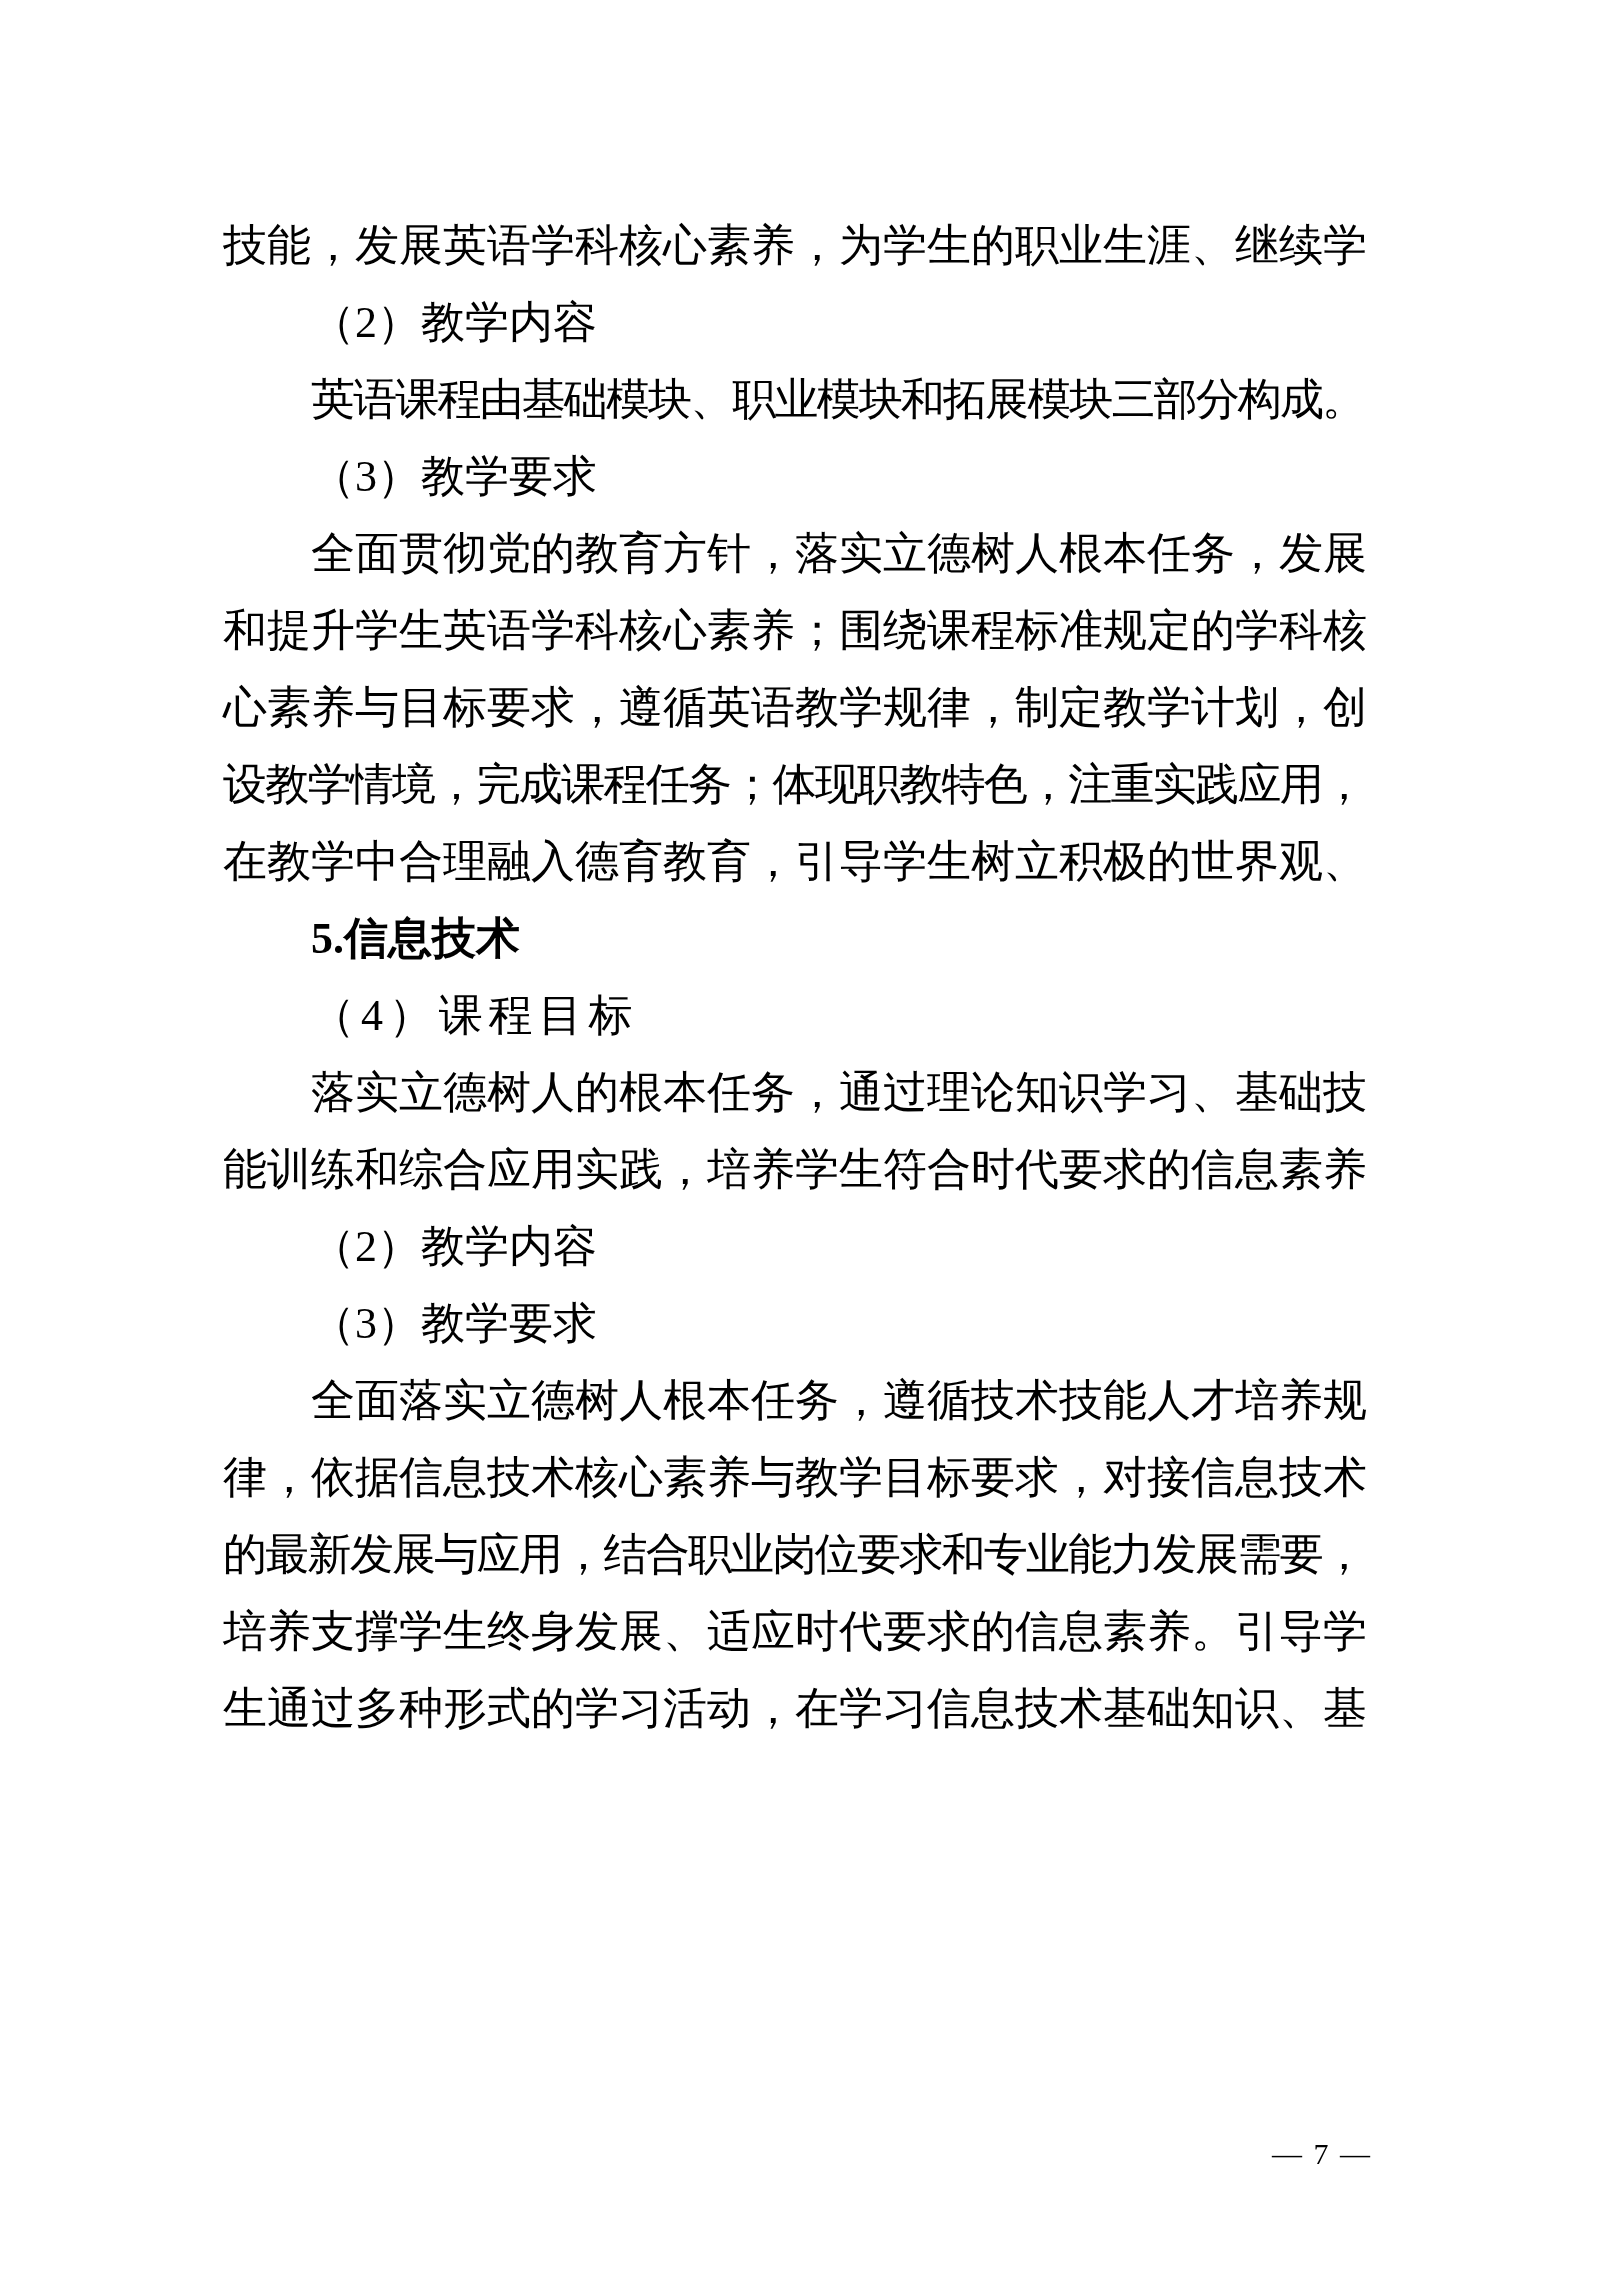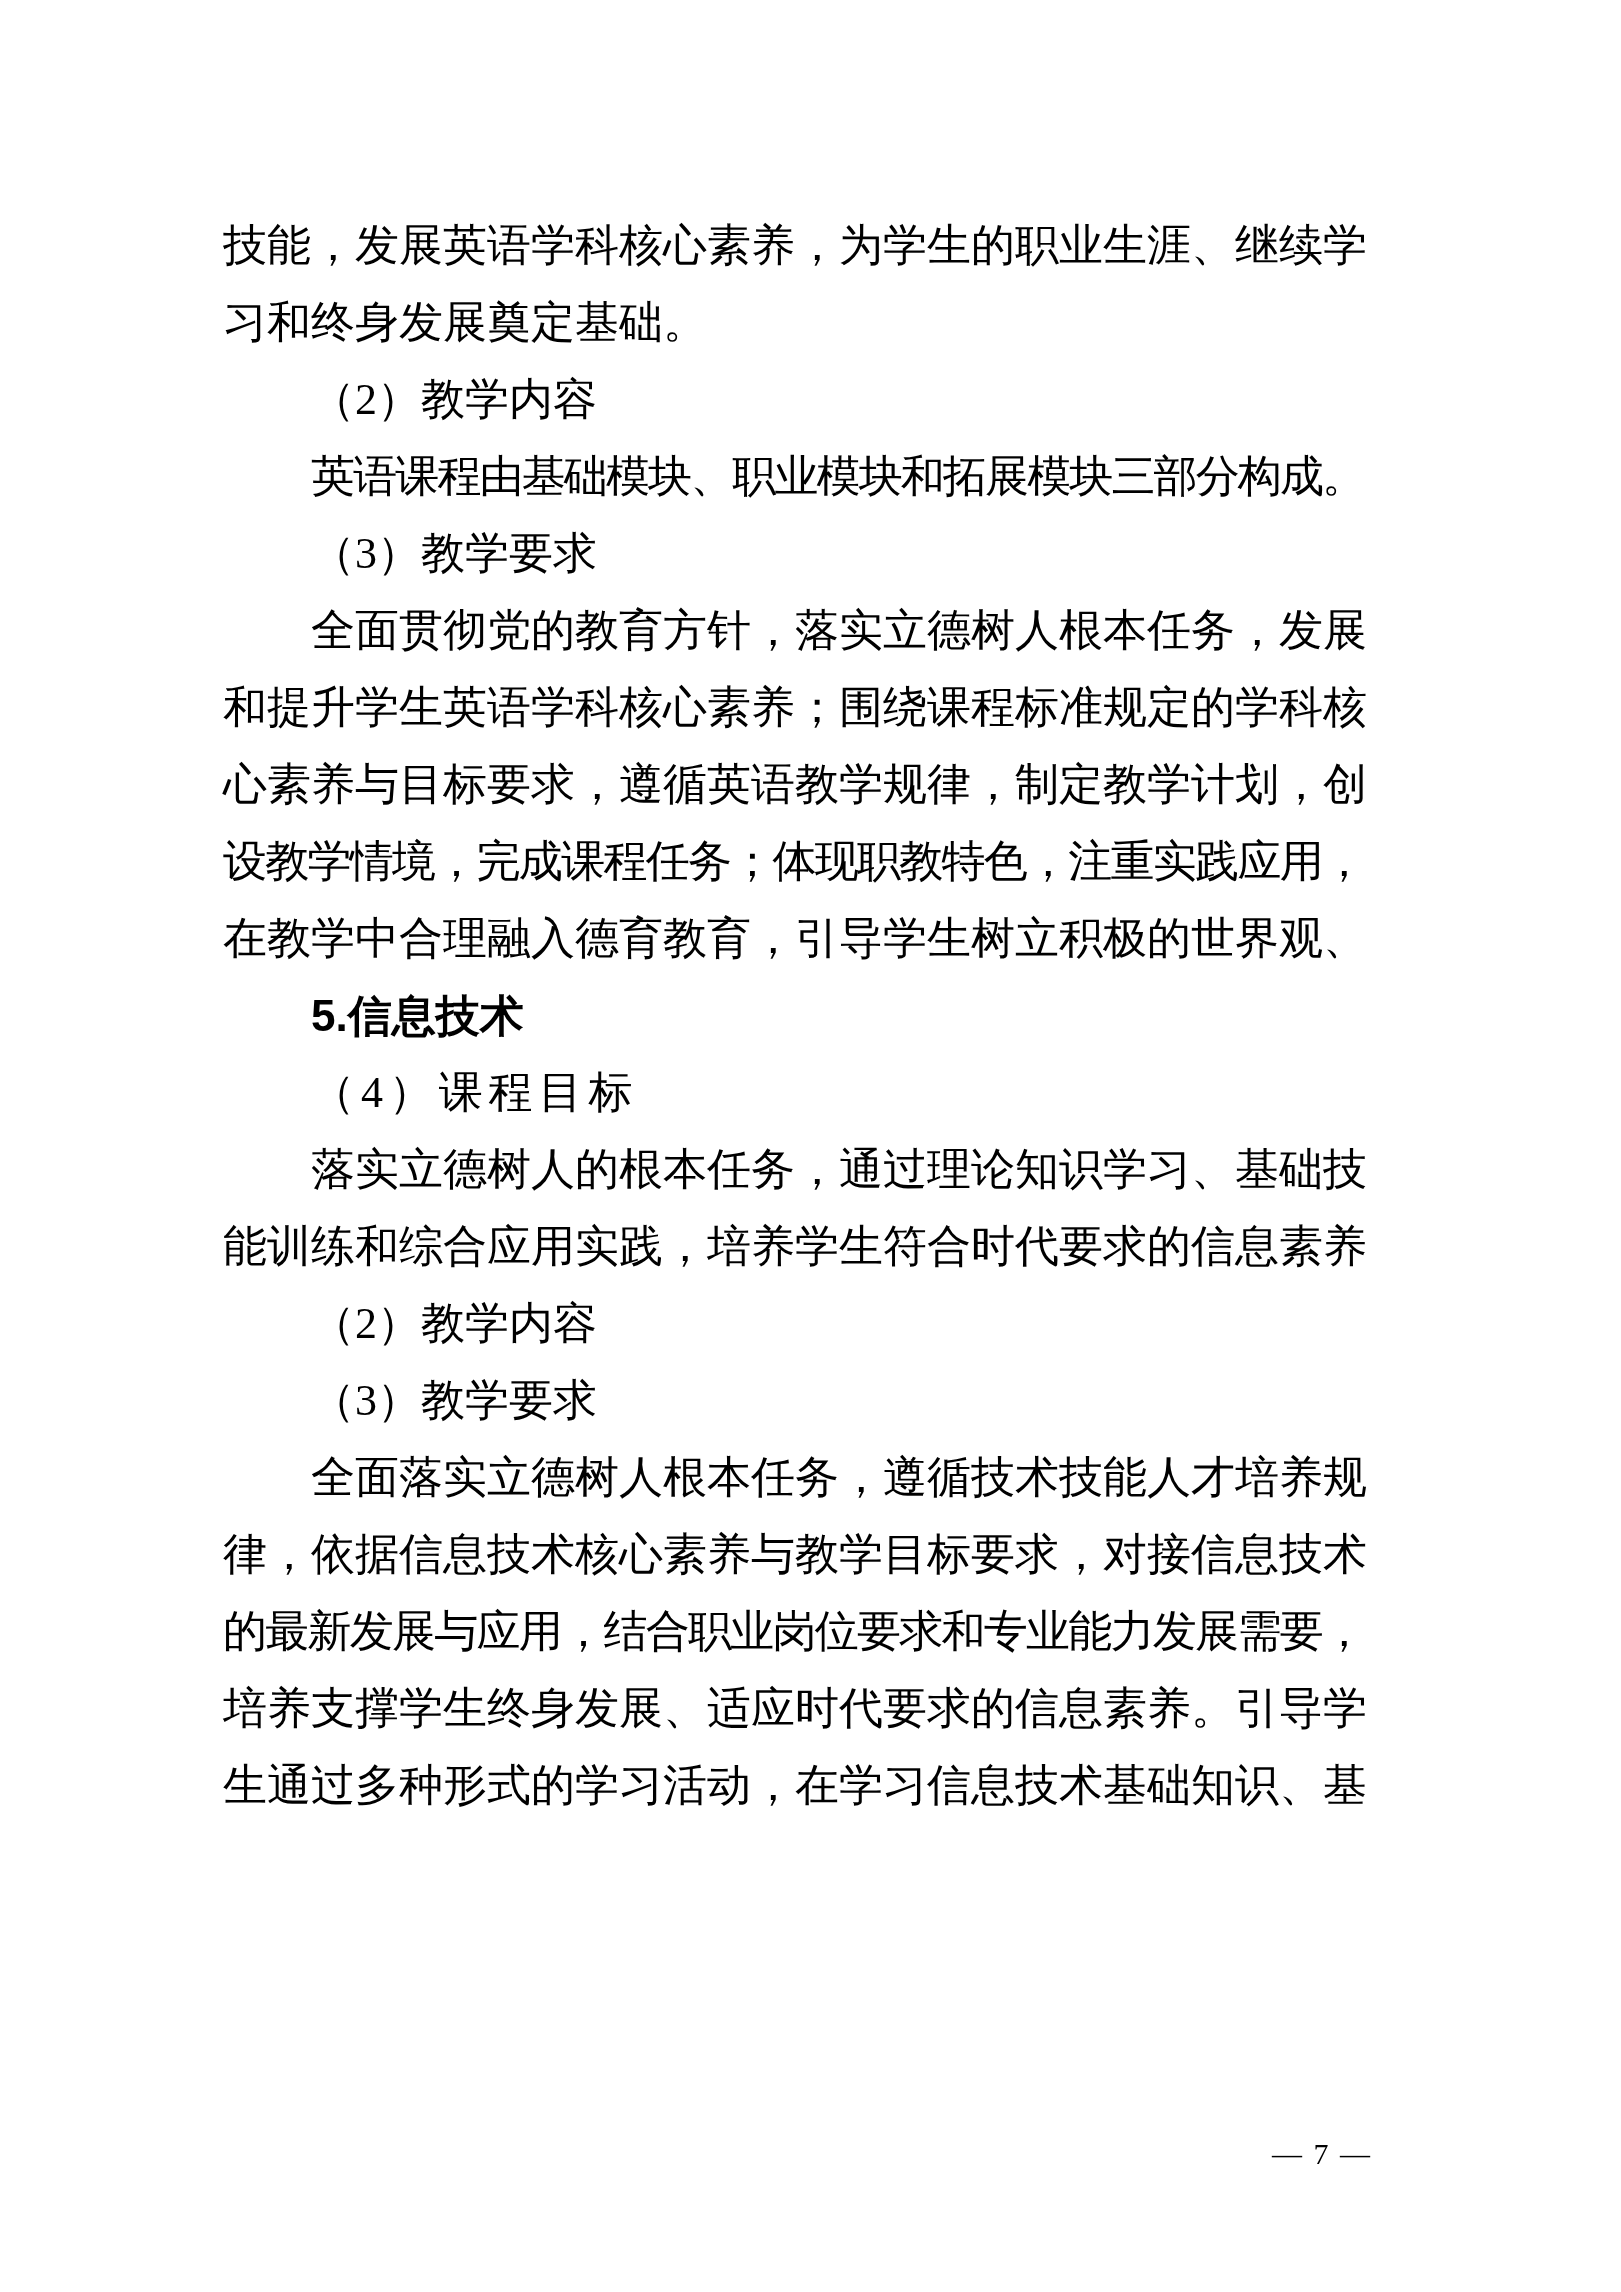--- a/index.html
+++ b/index.html
@@ -35,21 +35,21 @@
   .line.j {
     display: flex;
     justify-content: space-between;
     align-items: center;
   }
   .line.j span { display: inline-block; }
   
   .line.tight span { letter-spacing: -2.1px; }
   
   .line.heading {
-    font-family: Liberation Sans, sans-serif;
+    font-family: Liberation Serif, serif;
     font-weight: 700;
   }
   
   .line.spaced { letter-spacing: 5.9px; }
   .footer {
     position: absolute;
     left: 1272px;
     top: 2127px;
     height: 53px;
     line-height: 53px;
@@ -84,21 +84,20 @@
         <span>的</span>
         <span>职</span>
         <span>业</span>
         <span>生</span>
         <span>涯</span>
         <span>、</span>
         <span>继</span>
         <span>续</span>
         <span>学</span>
       </div>
-    <div class="line">习和终身发展奠定基础。</div>
     <div class="line ind">（2）教学内容</div>
     <div class="line ind j tight">
         <span>英</span>
         <span>语</span>
         <span>课</span>
         <span>程</span>
         <span>由</span>
         <span>基</span>
         <span>础</span>
         <span>模</span>

